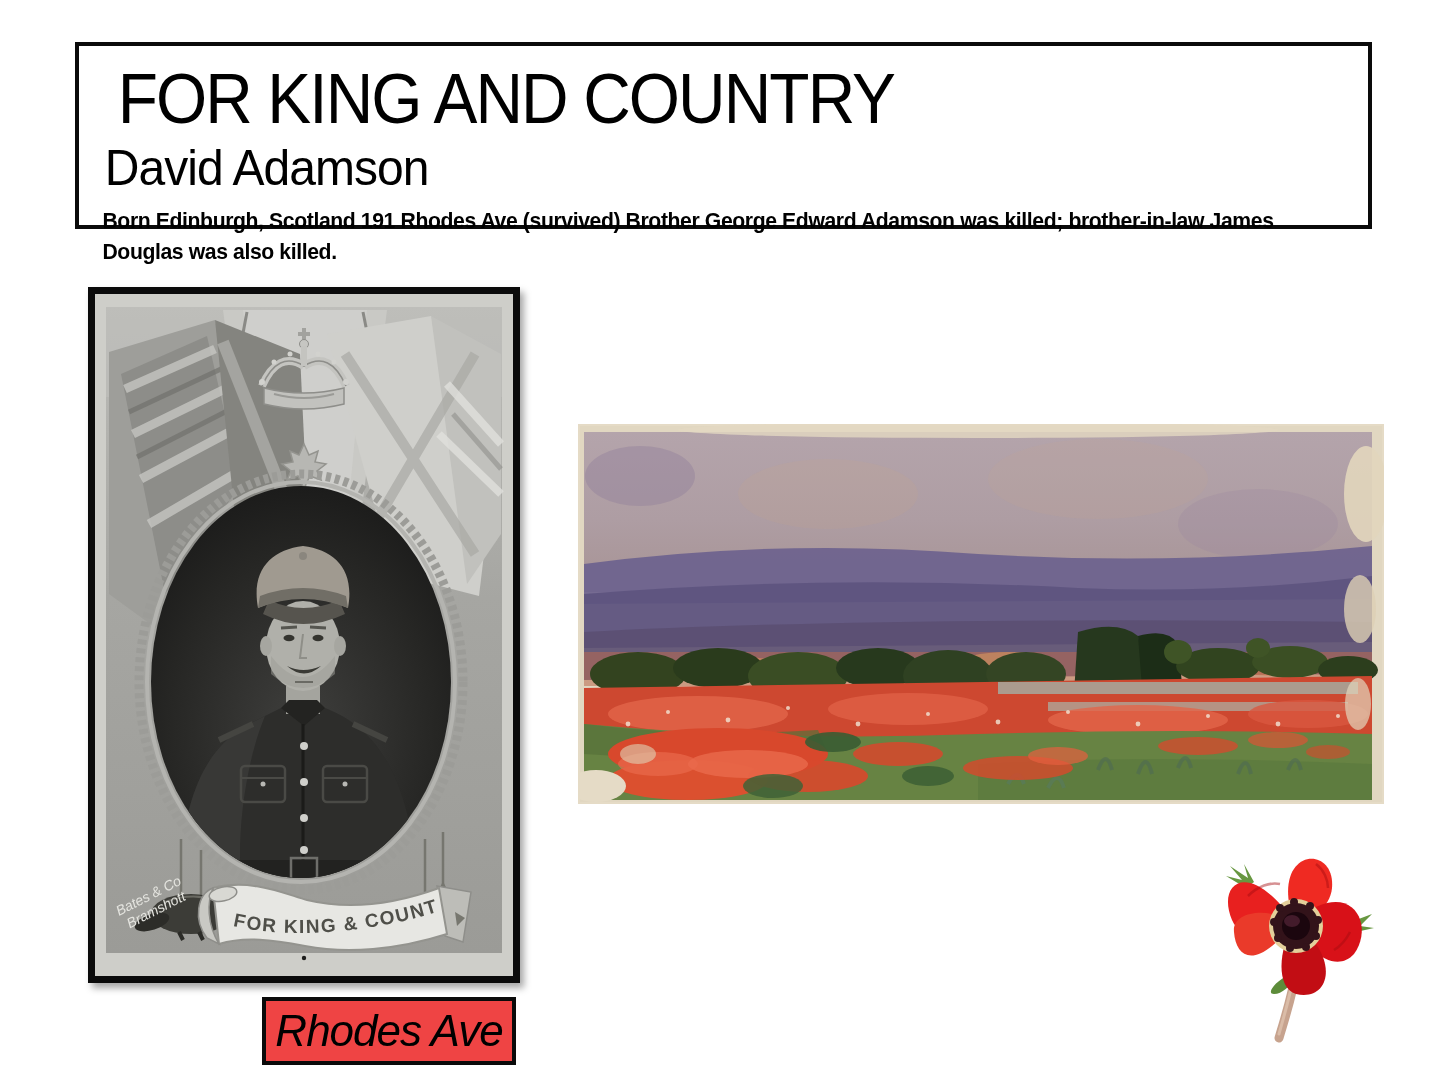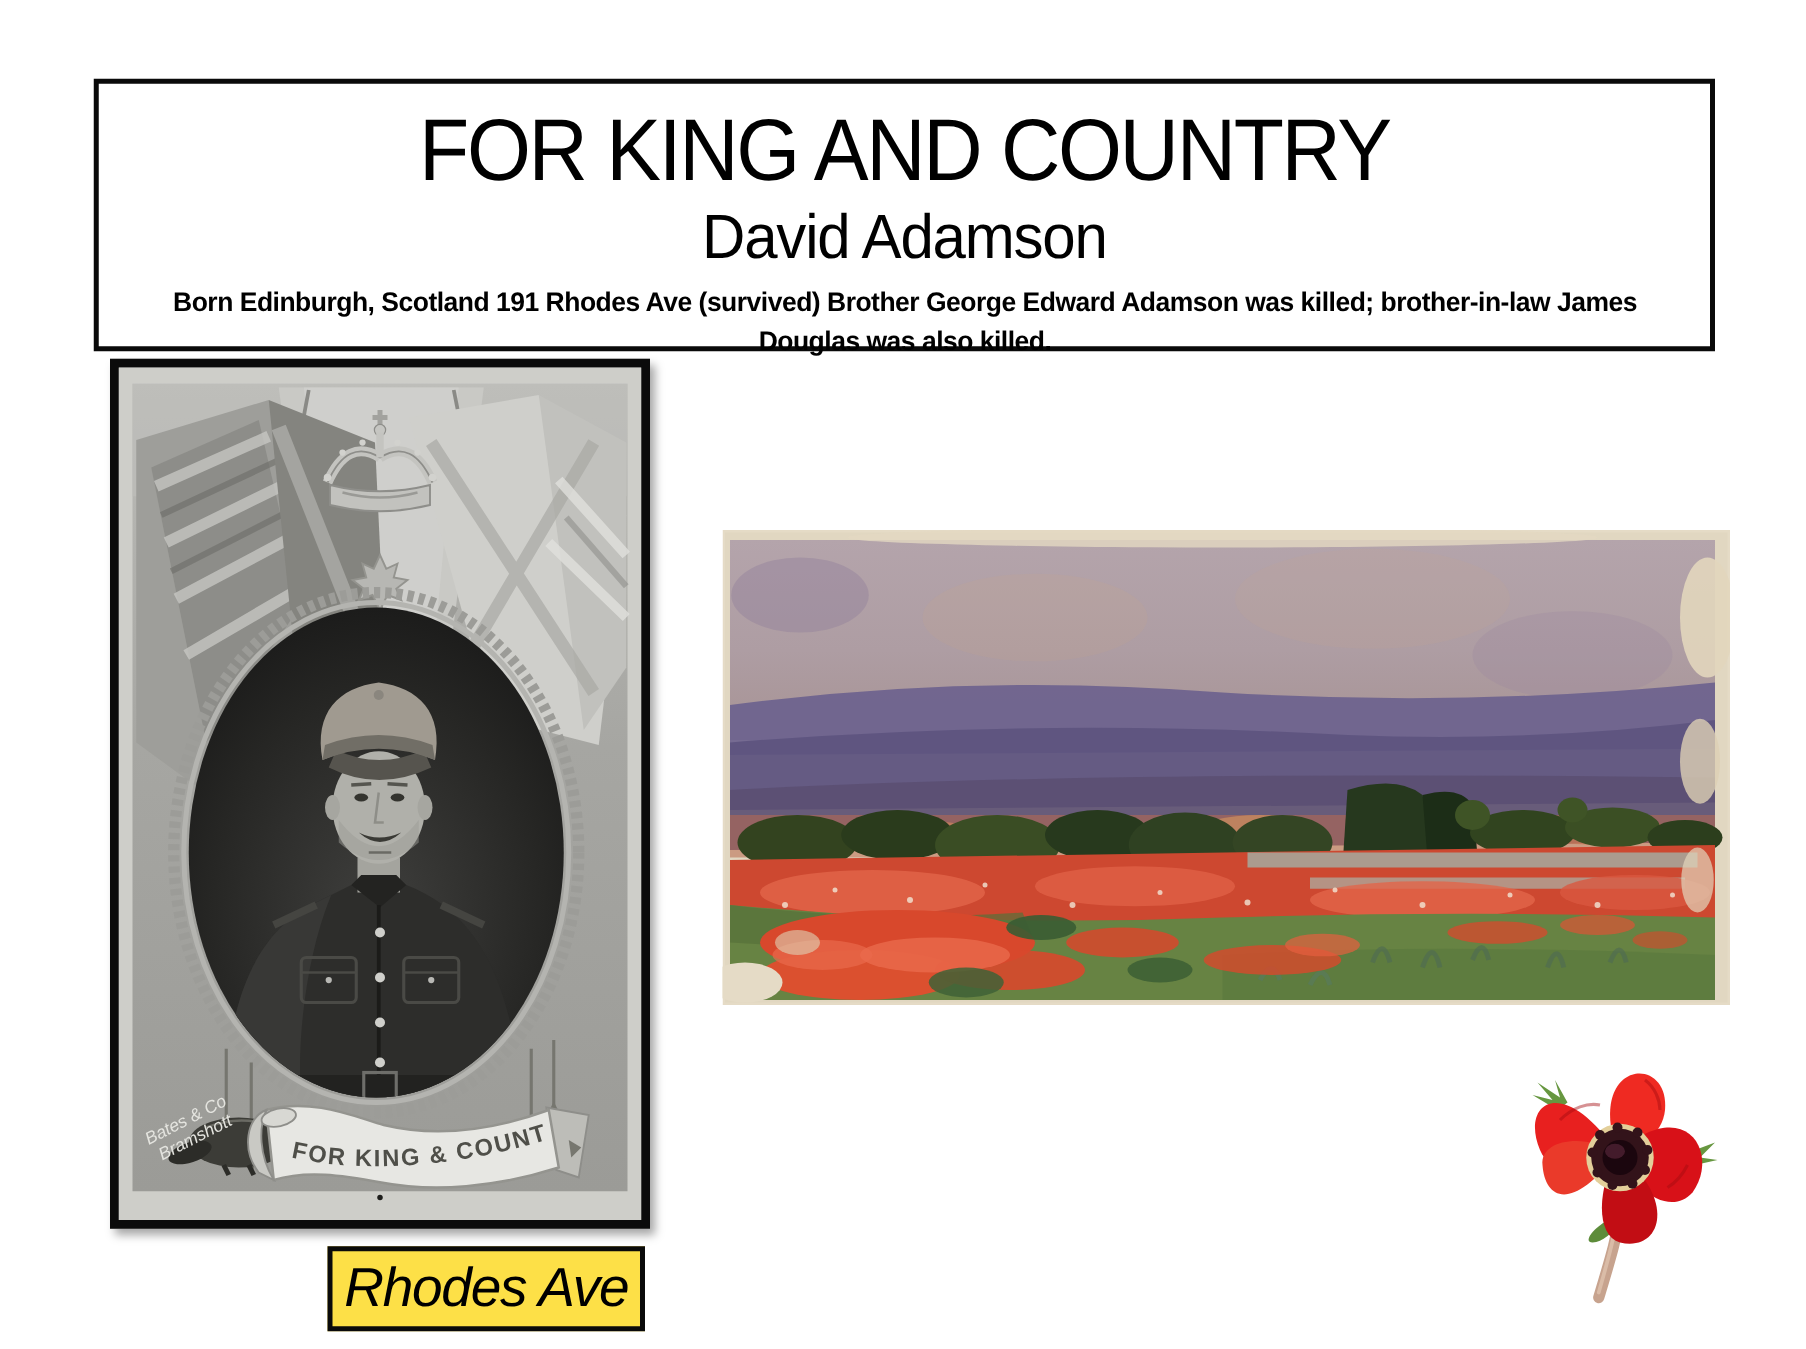--- a/index.html
+++ b/index.html
@@ -1,43 +1,43 @@
 <!DOCTYPE html>
 <html><head>
 <meta charset="utf-8">
 <style>
   html,body{margin:0;padding:0;background:#ffffff;}
   body{width:1445px;height:1079px;position:relative;overflow:hidden;
        font-family:"Liberation Sans",sans-serif;color:#000;}
   .abs{position:absolute;}
 
   
-  #title-box{left:75px;top:42px;width:1297px;height:218px;background:#fff;
-    border:4px solid #0a0a0a;box-sizing:border-box;text-align:center;margin-top:21px;}
+  #title-box{left:75px;top:42px;width:1297px;height:187px;background:#fff;
+    border:4px solid #0a0a0a;box-sizing:border-box;}
   #main-title{margin:14px 0 0 0;font-size:70px;font-weight:500;letter-spacing:-2px;
     line-height:1.12;transform:scaleX(.94);transform-origin:center;}
   #sub-title{margin:2px 0 0 0;font-size:50px;font-weight:400;letter-spacing:-1px;
     line-height:1.15;transform:scaleX(.96);transform-origin:center;}
   #description{margin:8px auto 0 auto;max-width:1262px;font-size:21.5px;font-weight:700;
     letter-spacing:-0.4px;line-height:1.45;transform:scaleX(.985);transform-origin:center;}
 
   
   #portrait-frame{left:88px;top:287px;width:432px;height:696px;box-sizing:border-box;
     border:7px solid #0b0b0b;background:#cbcbc7;box-shadow:4px 5px 7px rgba(0,0,0,.35);}
   #portrait-frame svg{display:block;}
 
   
   #painting{left:578px;top:424px;width:806px;height:380px;}
   #painting svg{display:block;}
 
   
   #poppy{left:1208px;top:836px;width:172px;height:208px;}
 
   
-  #caption-box{left:262px;top:997px;width:254px;height:68px;background:#fde047;
+  #caption-box{left:262px;top:997px;width:254px;height:68px;background:#ef4444;
     border:4px solid #0a0a0a;box-sizing:border-box;display:flex;align-items:center;
     justify-content:center;}
   #caption-box span{font-style:italic;font-size:44px;font-weight:500;letter-spacing:-1px;}
 </style>
 </head>
 <body>
 
 <div class="abs" id="title-box">
   <div id="main-title">FOR KING AND COUNTRY</div>
   <div id="sub-title">David Adamson</div>

